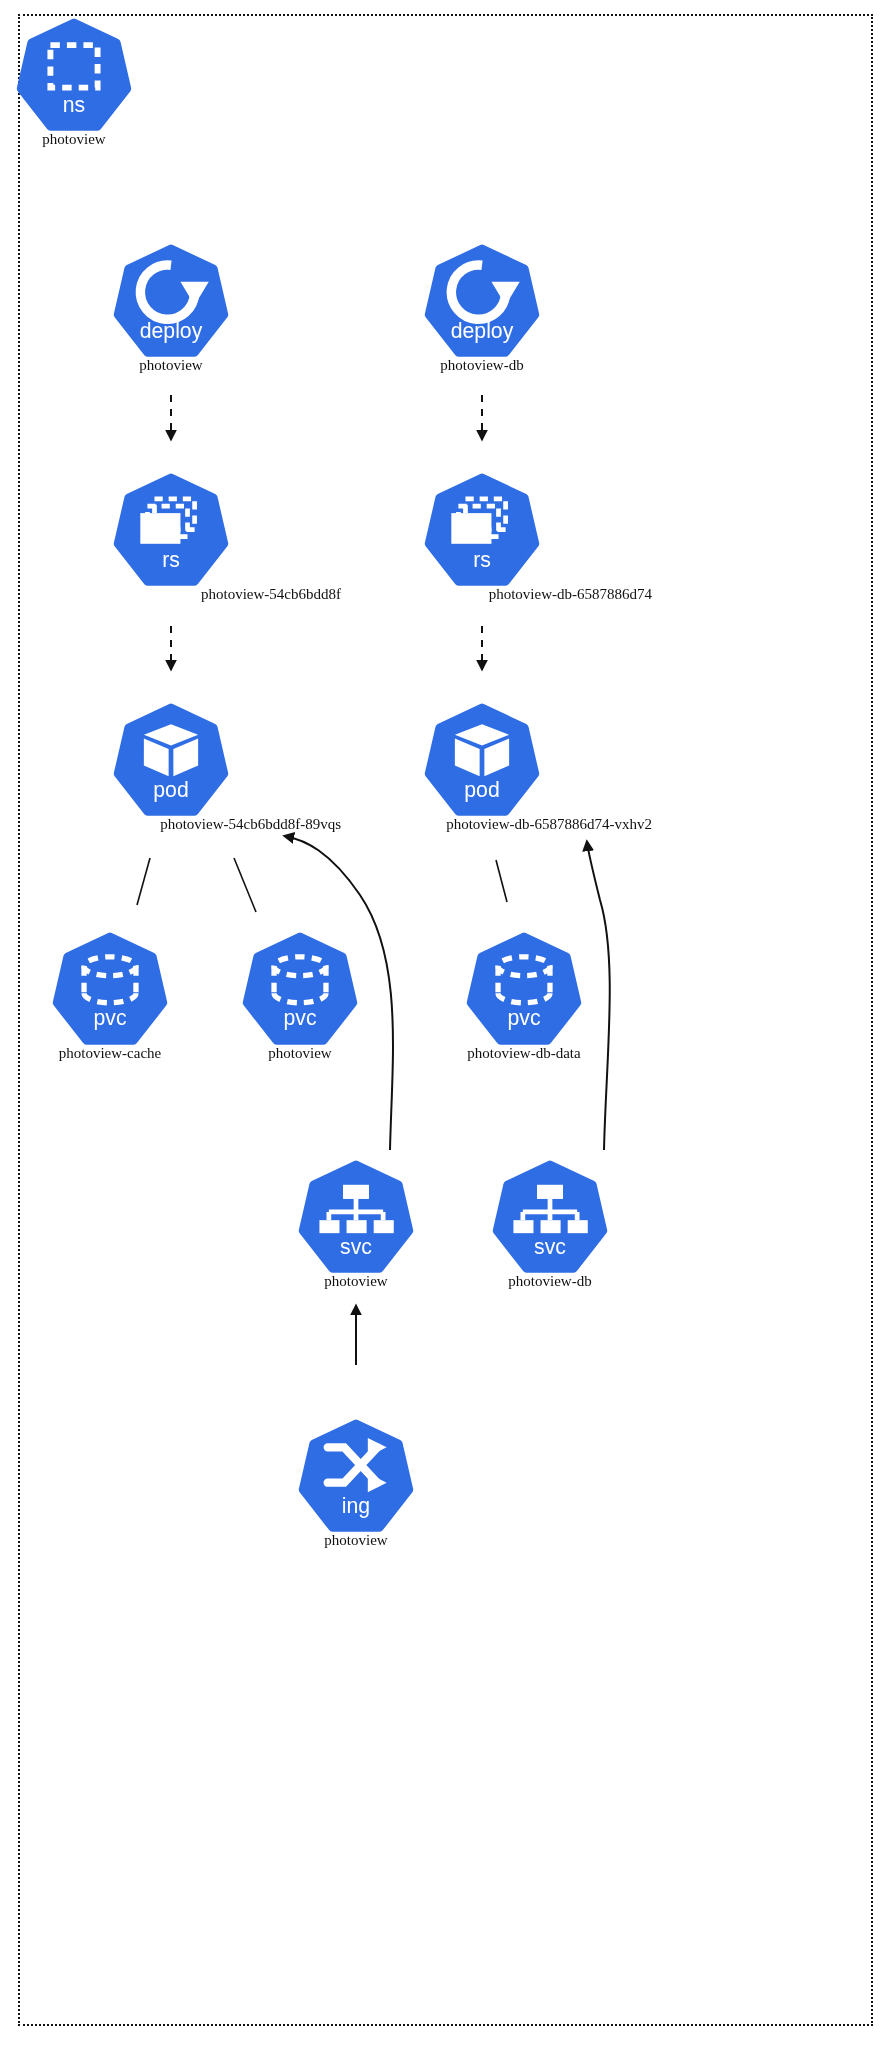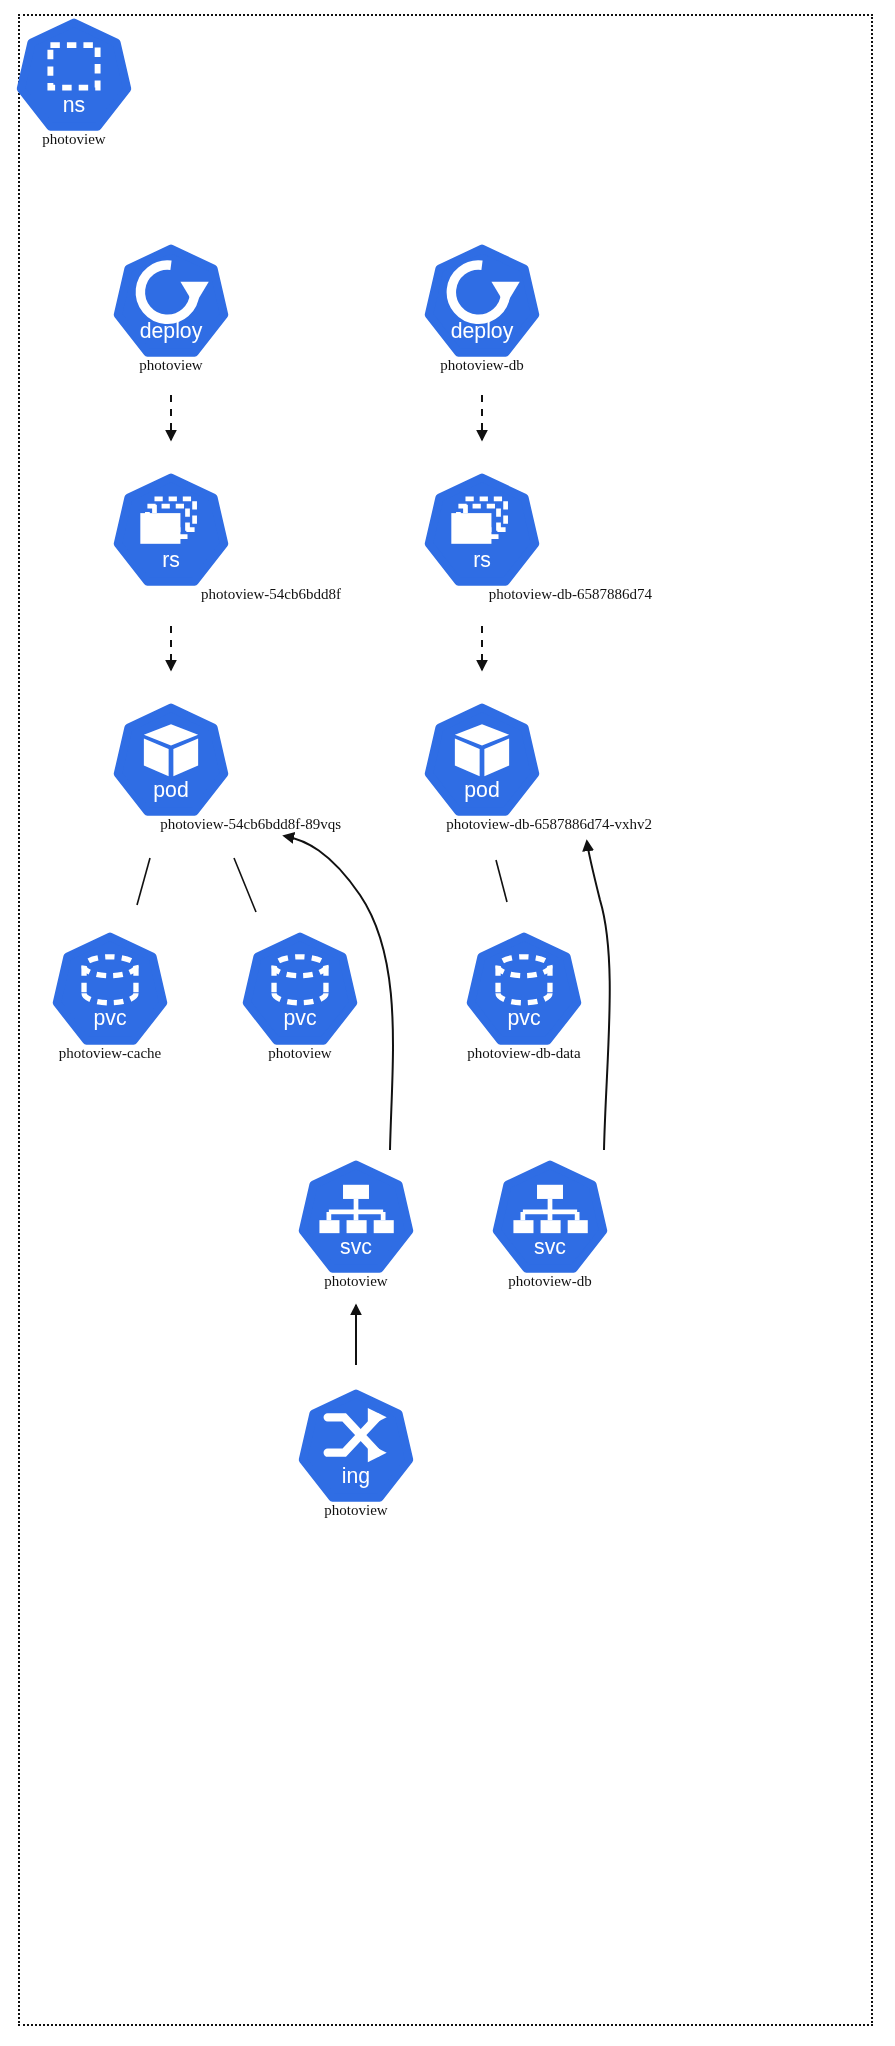--- a/index.html
+++ b/index.html
@@ -243,21 +243,21 @@
       <path d="M27 44 L73 44" stroke="#ffffff" stroke-width="4"></path>
       <path d="M27 44 L27 51 M50 44 L50 51 M73 44 L73 51" stroke="#ffffff" stroke-width="4"></path>
       <rect x="19" y="51" width="17" height="11" fill="#ffffff"></rect>
       <rect x="42" y="51" width="17" height="11" fill="#ffffff"></rect>
       <rect x="65" y="51" width="17" height="11" fill="#ffffff"></rect>
       <text x="50" y="80" text-anchor="middle" fill="#ffffff" font-family="Liberation Sans, sans-serif" font-size="18">svc</text>
     </svg>
     <div class="node-label">photoview-db</div>
   </div>
 
-  <div class="node" style="left:356px; top:1389px;">
+  <div class="node" style="left:356px; top:1419px;">
     <svg class="k8s-icon" viewBox="0 0 100 100" xmlns="http://www.w3.org/2000/svg">
       <path d="M50 4 L86 21 L95 60 L70 92 L30 92 L5 60 L14 21 Z" fill="#2f6de4" stroke="#2f6de4" stroke-width="7" stroke-linejoin="round"></path>
       <path d="M26 24 L40 24 L68 54" fill="none" stroke="#ffffff" stroke-width="7" stroke-linecap="round"></path>
       <path d="M26 54 L40 54 L68 24" fill="none" stroke="#ffffff" stroke-width="7" stroke-linecap="round"></path>
       <path d="M60 16 L76 24 L60 32 Z" fill="#ffffff"></path>
       <path d="M60 46 L76 54 L60 62 Z" fill="#ffffff"></path>
       <text x="50" y="80" text-anchor="middle" fill="#ffffff" font-family="Liberation Sans, sans-serif" font-size="18">ing</text>
     </svg>
     <div class="node-label">photoview</div>
   </div>

